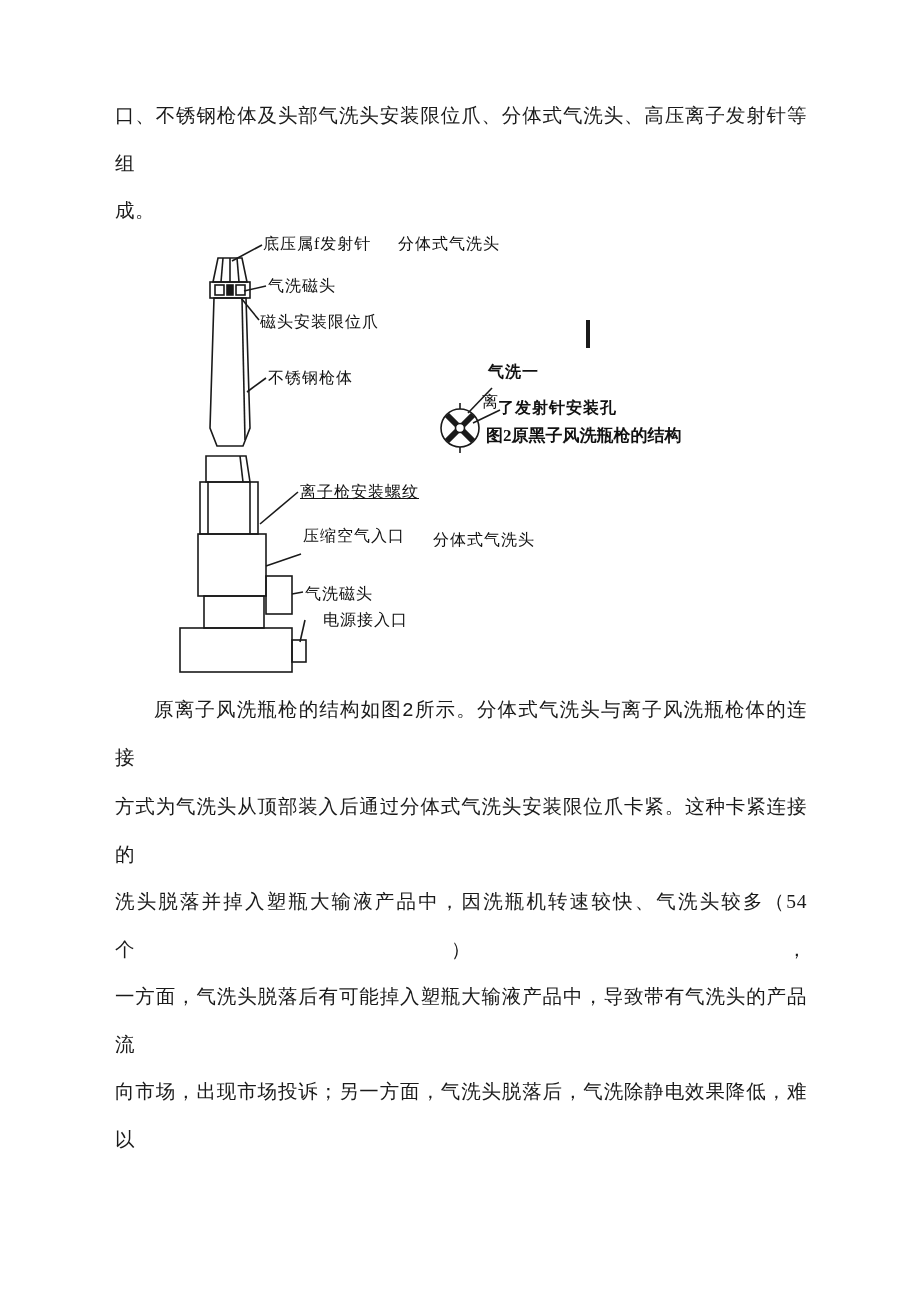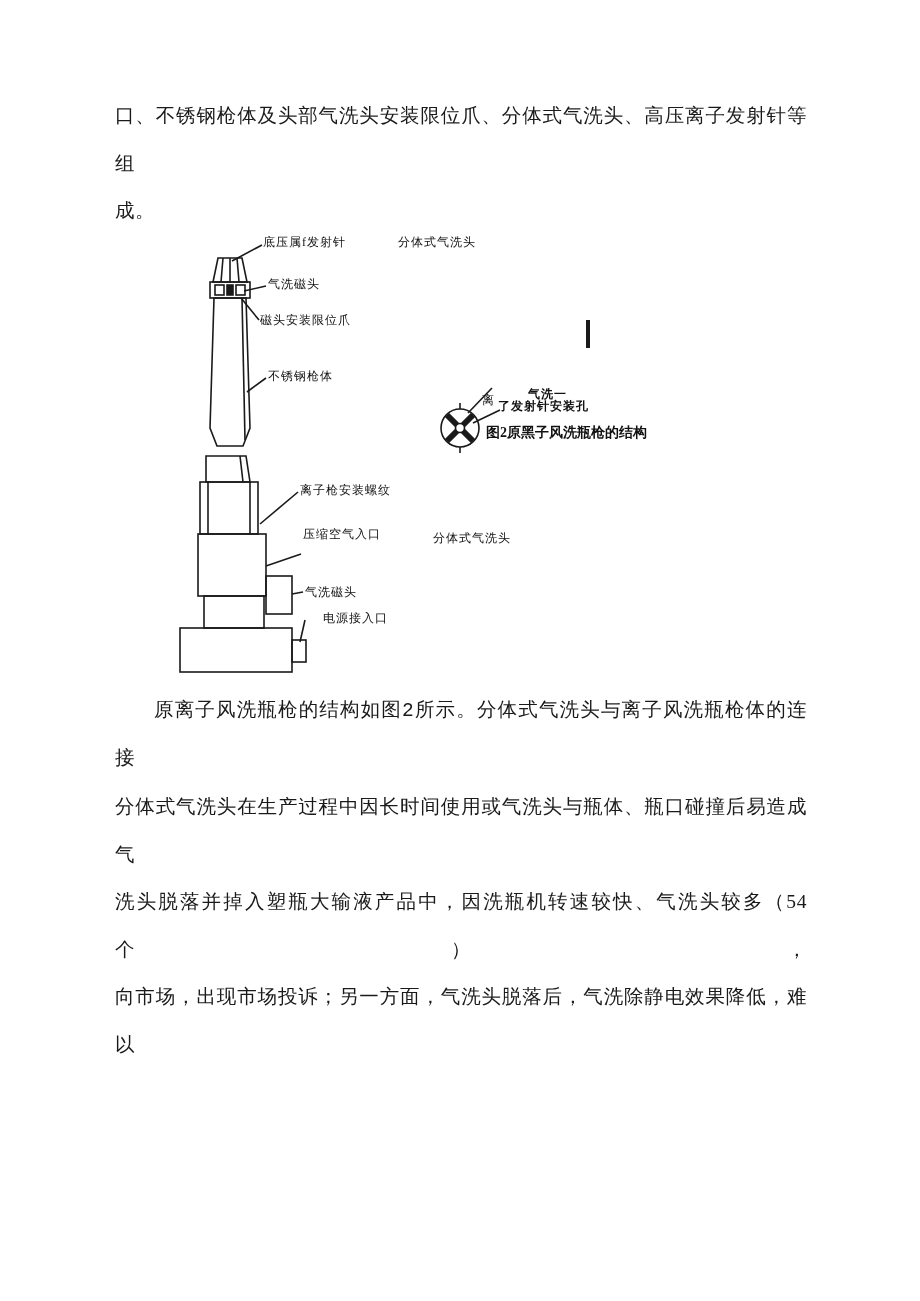--- a/index.html
+++ b/index.html
@@ -19,26 +19,26 @@
     white-space:nowrap;
   }
   .textline.justify{white-space:normal;text-align:justify;text-align-last:justify;}
   .bodytext{position:absolute;left:115px;top:688px;width:692px;}
   .indent{text-indent:2em;font-family:Liberation Mono, monospace;}
 
   .diagram{position:absolute;left:170px;top:232px;width:620px;height:450px;}
   .diagram svg{position:absolute;left:0;top:0;}
   .dlabel{
     position:absolute;
-    font-size:12px;
+    font-size:16px;
     letter-spacing:1px;
     white-space:nowrap;
     color:#111;
   }
-  .dlabel.caption{font-size:14px;font-weight:bold;letter-spacing:0;}
+  .dlabel.caption{font-size:17px;font-weight:bold;letter-spacing:0;}
   .dlabel.bold{font-weight:bold;}
 </style>
 </head>
 <body>
 
 <div class="doc">
 
   <div class="intro">
     <div class="textline justify">口、不锈钢枪体及头部气洗头安装限位爪、分体式气洗头、高压离子发射针等组</div>
     <div class="textline">成。</div>
@@ -96,33 +96,34 @@
         <line x1="135" y1="388" x2="130" y2="410"></line>
       </g>
     </svg>
 
     <span class="dlabel" style="left:93px;top:2px;">底压属f发射针</span>
     <span class="dlabel" style="left:228px;top:2px;">分体式气洗头</span>
     <span class="dlabel" style="left:98px;top:44px;">气洗磁头</span>
     <span class="dlabel" style="left:90px;top:80px;text-align:right;">磁头安装限位爪</span>
     <span class="dlabel" style="left:98px;top:136px;">不锈钢枪体</span>
 
-    <span class="dlabel bold" style="left:318px;top:154px;margin-left:40px;">气洗一</span>
+    <span class="dlabel bold" style="left:318px;top:130px;">气洗一</span>
     <span class="dlabel" style="left:312px;top:160px;">离</span>
     <span class="dlabel bold" style="left:328px;top:166px;">了发射针安装孔</span>
     <span class="dlabel caption" style="left:316px;top:192px;">图2原黑子风洗瓶枪的结构</span>
 
-    <span class="dlabel" style="left:130px;top:250px;">离子枪安装螺纹</span>
+    <span class="dlabel" style="left:130px;top:250px;text-decoration:underline;">离子枪安装螺纹</span>
     <span class="dlabel" style="left:133px;top:294px;">压缩空气入口</span>
     <span class="dlabel" style="left:135px;top:352px;">气洗磁头</span>
     <span class="dlabel" style="left:137px;top:378px;margin-left:16px;">电源接入口</span>
     <span class="dlabel" style="left:263px;top:298px;">分体式气洗头</span>
   </div>
 
   <div class="bodytext">
     <div class="textline justify indent">原离子风洗瓶枪的结构如图2所示。分体式气洗头与离子风洗瓶枪体的连接</div>
-    <div class="textline justify">分体式气洗头在生产过程中因长时间使用或气洗头与瓶体、瓶口碰撞后易造成气</div>
+    <div class="textline justify">方式为气洗头从顶部装入后通过分体式气洗头安装限位爪卡紧。这种卡紧连接的</div>
     <div class="textline justify">洗头脱落并掉入塑瓶大输液产品中，因洗瓶机转速较快、气洗头较多（54个），</div>
+    <div class="textline justify">一方面，气洗头脱落后有可能掉入塑瓶大输液产品中，导致带有气洗头的产品流</div>
     <div class="textline justify">向市场，出现市场投诉；另一方面，气洗头脱落后，气洗除静电效果降低，难以</div>
 
   </div>
 
 </div>
 
 </body></html>

